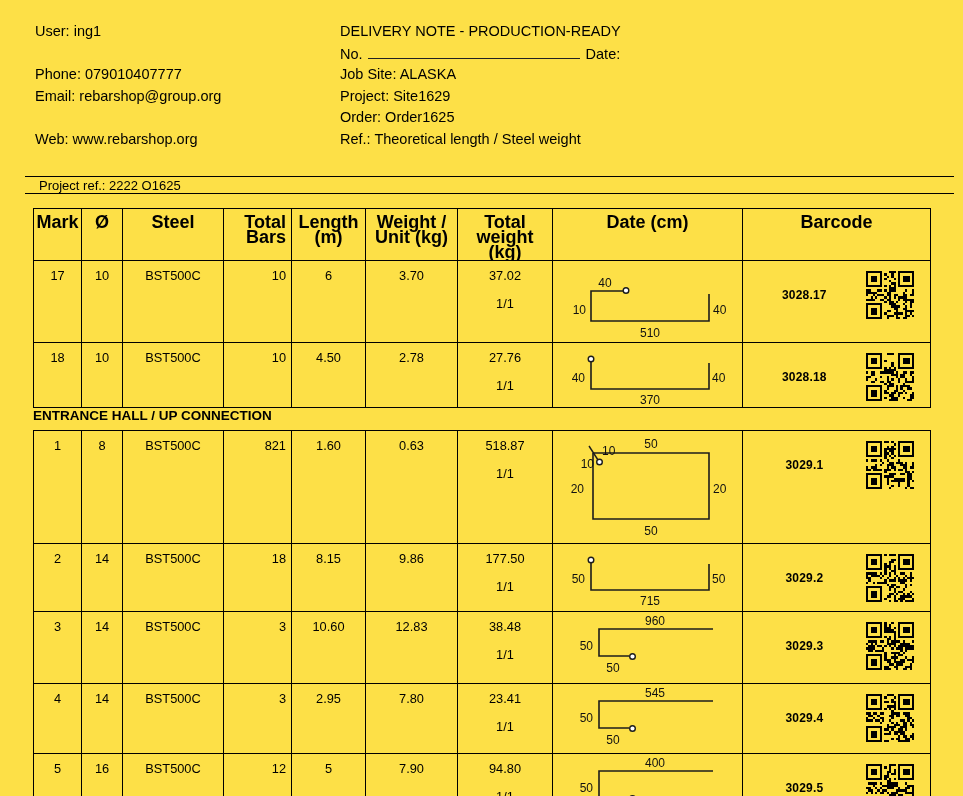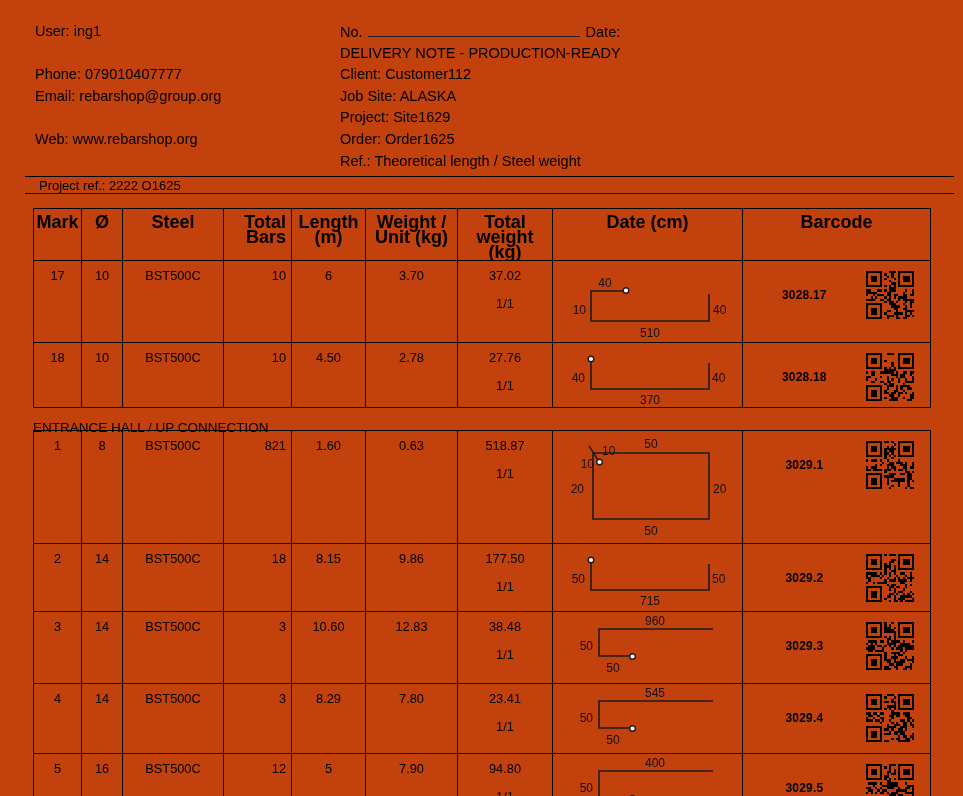--- a/index.html
+++ b/index.html
@@ -1,18 +1,18 @@
 <!DOCTYPE html>
 <html><head>
 <meta charset="utf-8">
 <style>
   html,body{margin:0;padding:0;background:#fff;}
   body{width:963px;height:796px;overflow:hidden;position:relative;
        font-family:"Liberation Sans","DejaVu Sans",sans-serif;color:#000;}
-  .page{position:absolute;inset:0;background:#c2410c;}
+  .page{position:absolute;inset:0;background:#fde047;}
 
   
   .hdr-left{position:absolute;left:35px;top:21px;}
   .hdr-mid{position:absolute;left:340px;top:21px;}
   .hline{height:21.6px;line-height:21.6px;font-size:14.5px;white-space:nowrap;}
   .no-underline{display:inline-block;width:212px;height:15px;
                 border-bottom:1.5px solid #222;margin:0 6px 0 5px;}
 
   
   .refbar{position:absolute;left:25px;top:176px;width:929px;height:16px;
@@ -35,42 +35,41 @@
   td.c{text-align:center;}
   td.r{text-align:right;padding-right:5px;}
   .frac{margin-top:14px;text-align:center;}
   td.shape-cell{padding:0;}
   svg.shape{display:block;font-family:inherit;}
   td.bc{padding:0;}
   .bcwrap{display:flex;align-items:center;margin-top:10px;}
   .bcnum{flex:1;text-align:center;font-weight:bold;font-size:12px;letter-spacing:.2px;}
   .qr{margin-right:16px;flex:none;}
 
-  .section-title{position:absolute;left:33px;top:420px;font-weight:normal;font-size:13.5px;}
+  .section-title{position:absolute;left:33px;top:408px;font-weight:bold;font-size:13.5px;}
 </style>
 </head>
 <body>
 
 <div class="page">
 
   <div class="hdr-left">
     <div class="hline">User: ing1</div>
     <div class="hline"></div>
     <div class="hline">Phone: 079010407777</div>
     <div class="hline">Email: rebarshop@group.org</div>
     <div class="hline"></div>
     <div class="hline">Web: www.rebarshop.org</div>
   </div>
 
   <div class="hdr-mid">
+    <div class="hline">DELIVERY NOTE - PRODUCTION-READY</div>
     <div class="hline">
       <span>No.</span><span class="no-underline"></span><span>Date:</span>
     </div>
-    <div class="hline">DELIVERY NOTE - PRODUCTION-READY</div>
-    <div class="hline">Client: Customer112</div>
     <div class="hline">Job Site: ALASKA</div>
     <div class="hline">Project: Site1629</div>
     <div class="hline">Order: Order1625</div>
     <div class="hline">Ref.: Theoretical length / Steel weight</div>
   </div>
 
   <div class="refbar">
     <span class="lft">Project ref.: 2222 O1625</span>
   </div>
 
@@ -1364,21 +1363,21 @@
                 <rect x="43.7" y="46.0" width="2.3" height="2.3"></rect>
               </svg>
             </div>
           </td>
         </tr>
         <tr style="height: 70px;">
           <td class="c">4</td>
           <td class="c">14</td>
           <td class="c">BST500C</td>
           <td class="r">3</td>
-          <td class="c">8.29</td>
+          <td class="c">2.95</td>
           <td class="c">7.80</td>
           <td class="c">
             <div>23.41</div>
             <div class="frac">1/1</div>
           </td>
           <td class="shape-cell">
             <svg class="shape" width="186" height="67" viewBox="0 0 186 67">
               <polyline points="160,17 46,17 46,44 76,44" fill="none" stroke="#1c1c1c" stroke-width="1.6"></polyline>
               <circle cx="79.5" cy="44.5" r="2.8" fill="#fff" stroke="#1c1c1c" stroke-width="1.4"></circle>
               <text x="102" y="13" text-anchor="middle" font-size="12" fill="#111">545</text>

